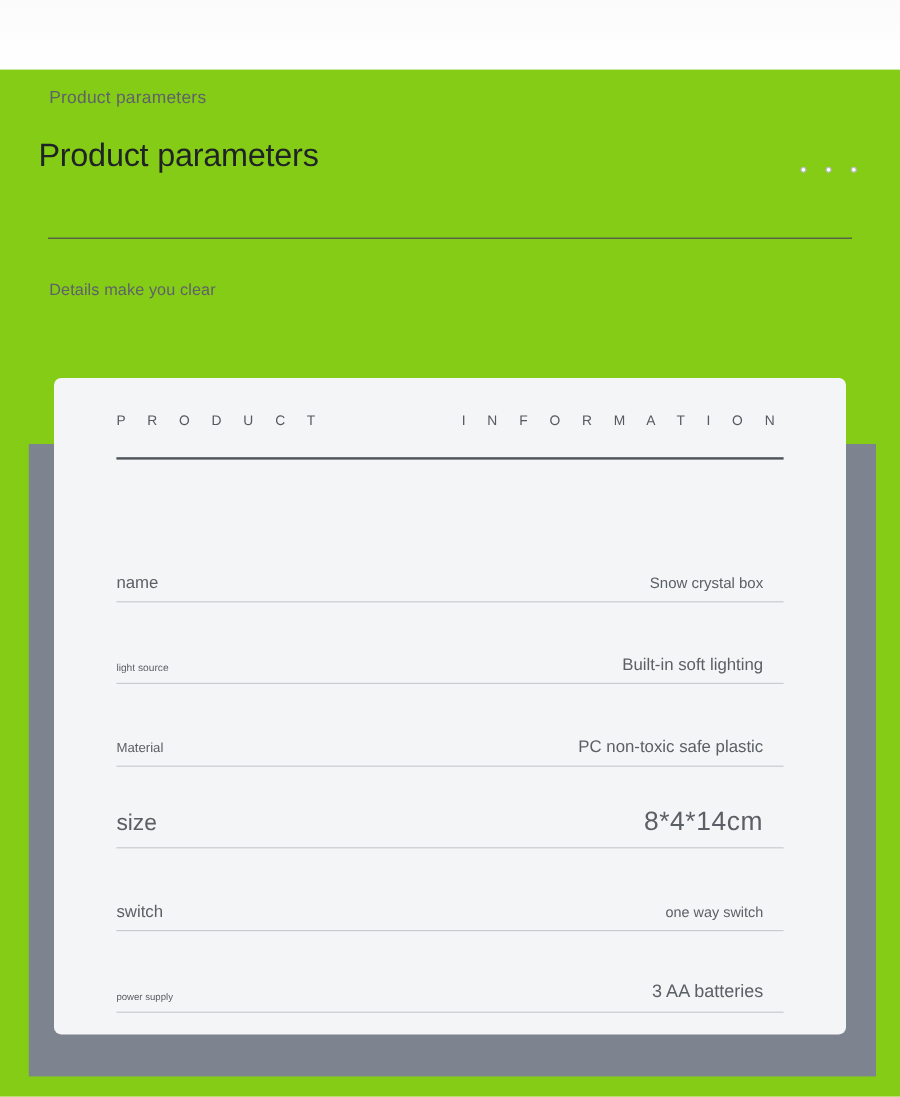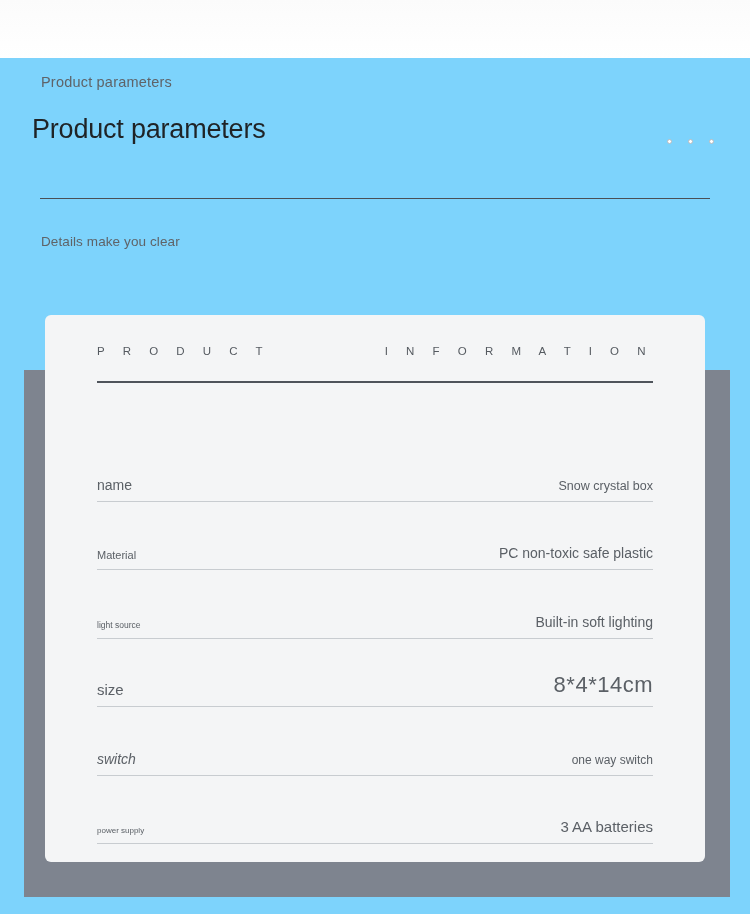--- a/index.html
+++ b/index.html
@@ -7,21 +7,21 @@
     width: 750px;
     height: 914px;
     background: #ffffff;
     font-family: "Liberation Sans", sans-serif;
     overflow: hidden;
   }
   .page {
     position: relative;
     width: 750px;
     height: 914px;
-    background: #7dd3fc;
+    background: #84cc16;
   }
 
   
   .breadcrumb {
     position: absolute;
     left: 41px;
     top: 74px;
     font-size: 14.5px;
     color: #5f6368;
     letter-spacing: 0.2px;
@@ -126,35 +126,35 @@
     border-bottom: 1px solid #c8ccd0;
   }
   .row .label {
     position: absolute;
     left: 0;
     bottom: 8px;
     color: #5b6066;
   }
   .row .value {
     position: absolute;
-    right: 0;
+    right: 17px;
     bottom: 8px;
     color: #5b6066;
     text-align: right;
   }
   
   .row.s-name .label   { font-size: 14px; }
   .row.s-name .value   { font-size: 12.5px; }
   .row.s-mat .label    { font-size: 11px; }
   .row.s-mat .value    { font-size: 14px; }
   .row.s-light .label  { font-size: 8.5px; }
   .row.s-light .value  { font-size: 14px; }
-  .row.s-size .label   { font-size: 15px; margin-top: 39px; }
+  .row.s-size .label   { font-size: 19px; margin-top: 39px; }
   .row.s-size .value   { font-size: 22px; letter-spacing: 0.5px; }
-  .row.s-switch .label { font-size: 14px; font-style: italic; }
+  .row.s-switch .label { font-size: 14px; }
   .row.s-switch .value { font-size: 12px; }
   .row.s-power .label  { font-size: 8px; }
   .row.s-power .value  { font-size: 15px; margin-top: 30px; }
   .row.last { border-bottom: 1px solid #c8ccd0; }
 
   
   .top-wash {
     position: absolute;
     left: 0; top: 0;
     width: 750px; height: 58px;
@@ -192,30 +192,30 @@
     </div>
     <div class="card-head-rule"></div>
 
     <div class="rows">
 
       <div class="row s-name">
         <div class="label">name</div>
         <div class="value">Snow crystal box</div>
       </div>
 
+      <div class="row s-light">
+        <div class="label">light source</div>
+        <div class="value">Built-in soft lighting</div>
+      </div>
+
       <div class="row s-mat">
         <div class="label">Material</div>
         <div class="value">PC non-toxic safe plastic</div>
       </div>
 
-      <div class="row s-light">
-        <div class="label">light source</div>
-        <div class="value">Built-in soft lighting</div>
-      </div>
-
       <div class="row s-size">
         <div class="label">size</div>
         <div class="value">8*4*14cm</div>
       </div>
 
       <div class="row s-switch">
         <div class="label">switch</div>
         <div class="value">one way switch</div>
       </div>
 

